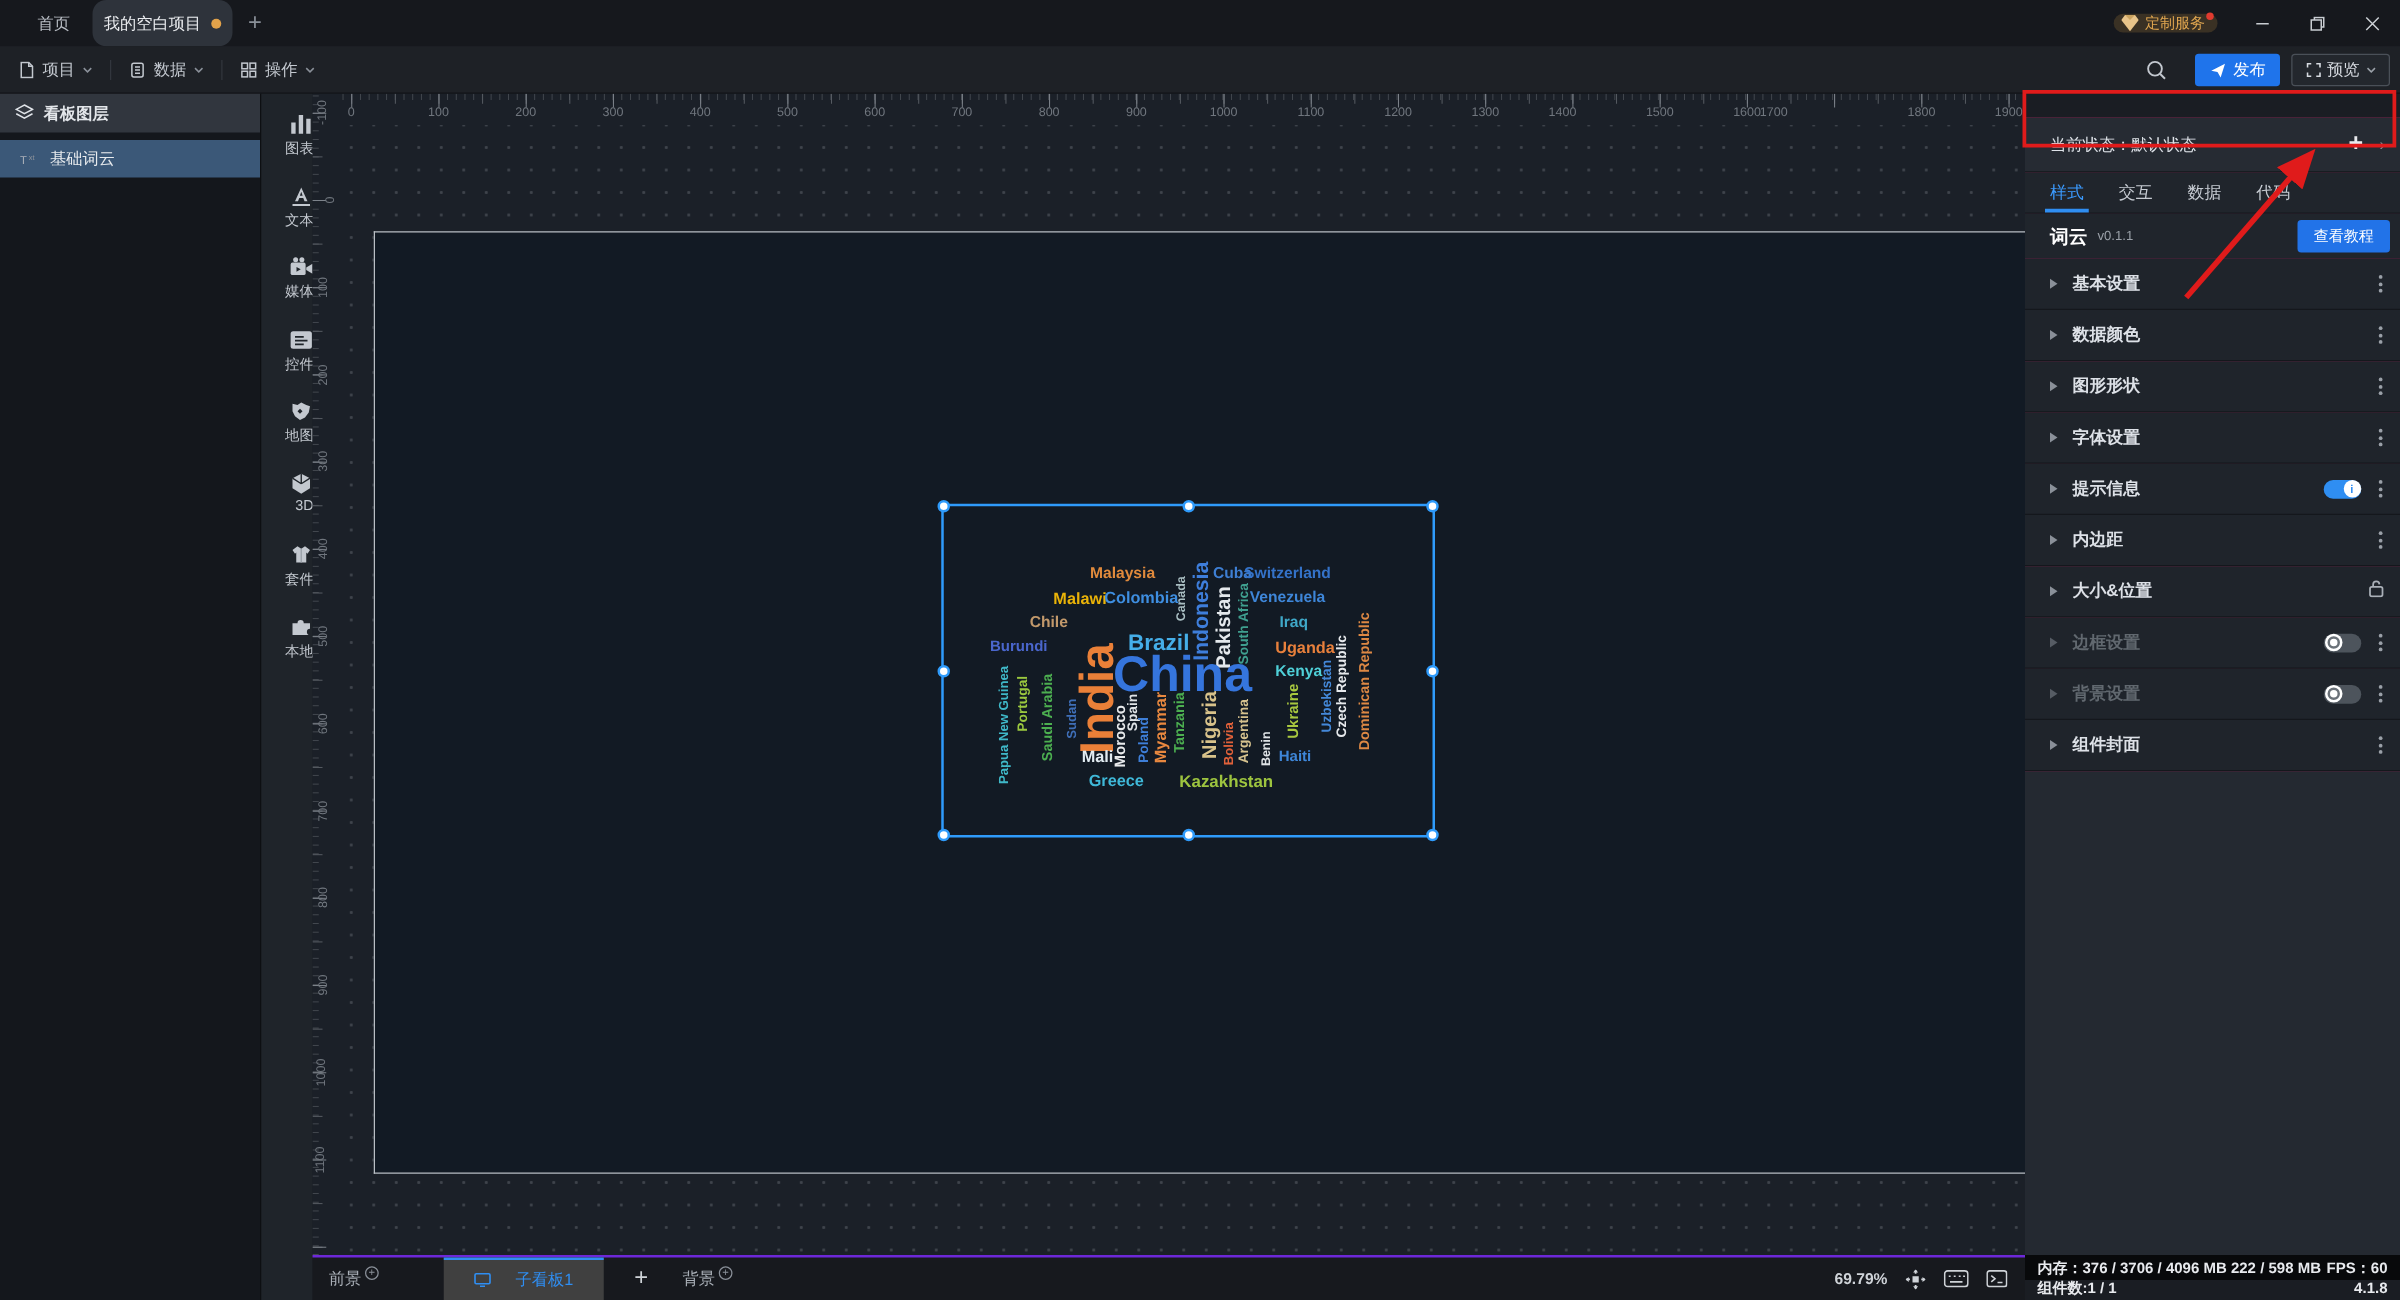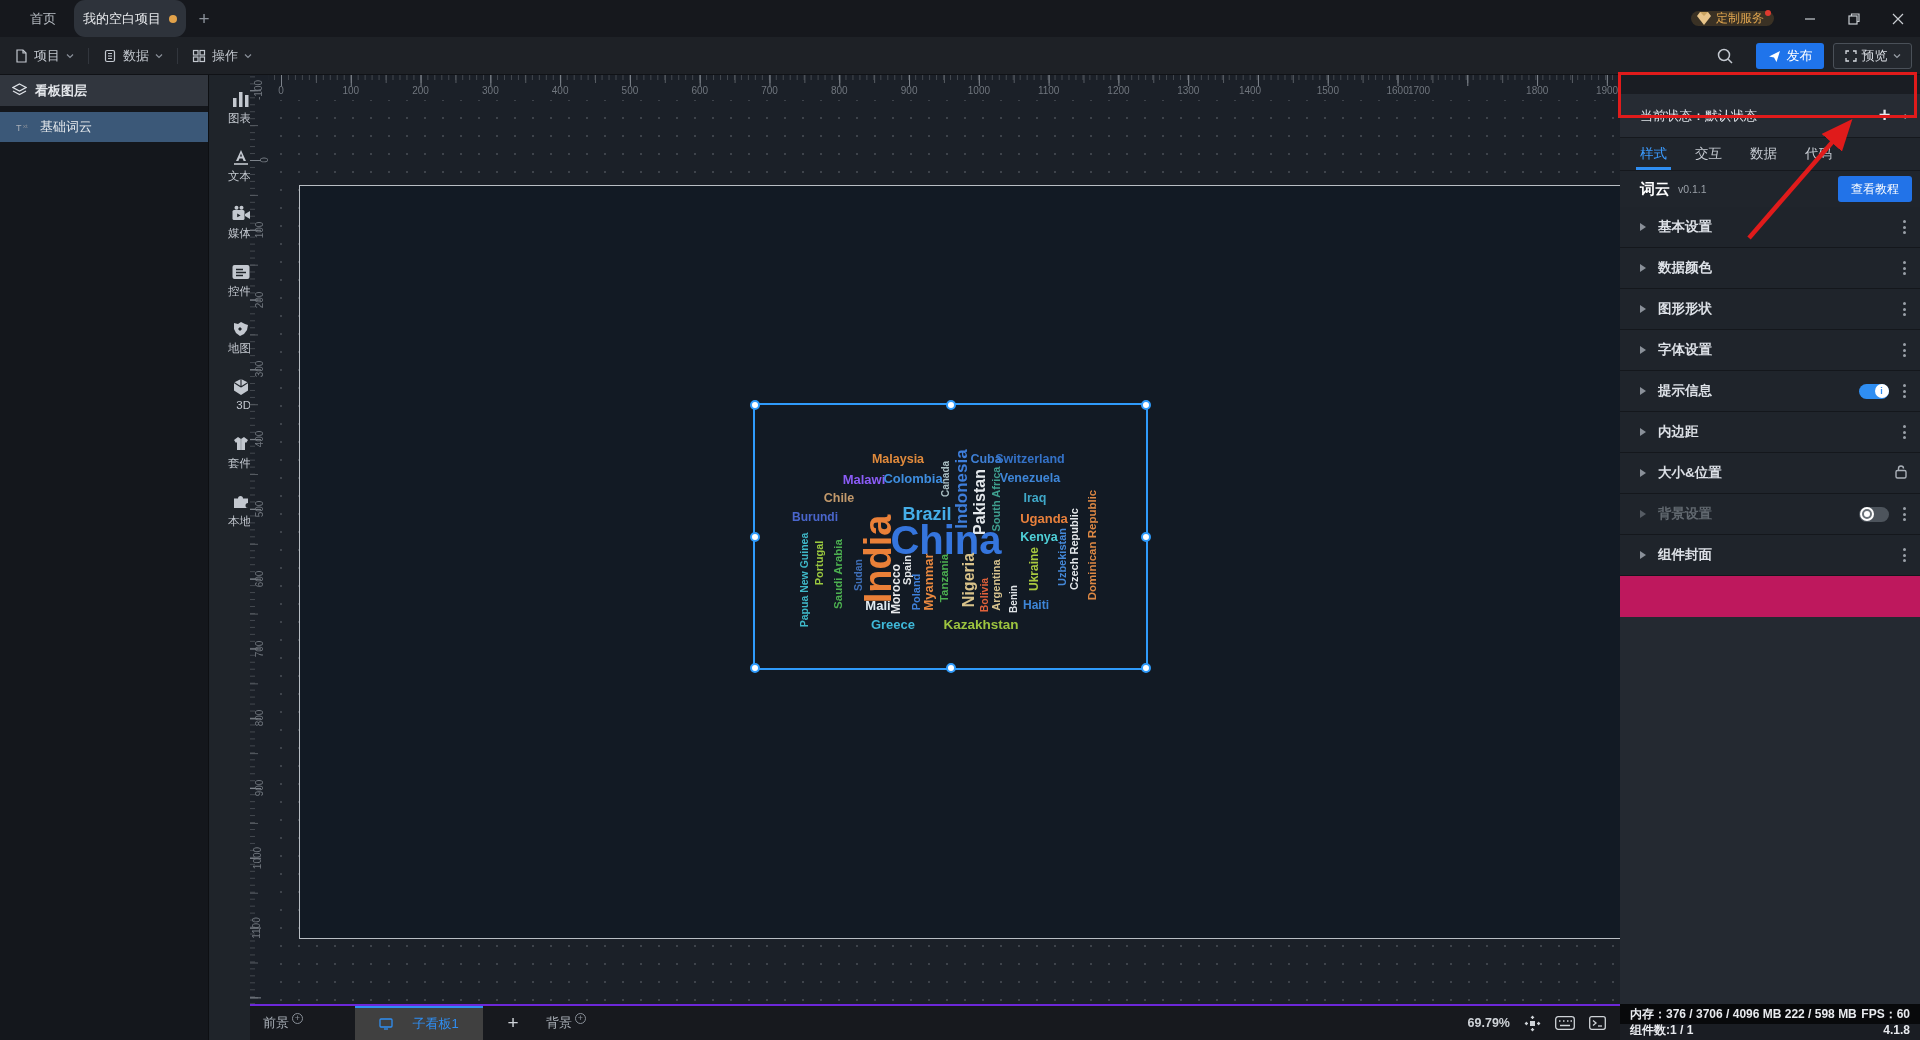--- a/index.html
+++ b/index.html
@@ -381,21 +381,21 @@
         <span style="top: 643.32px;">800</span>
         <span style="top: 713.11px;">900</span>
         <span style="top: 782.9px;">1000</span>
         <span style="top: 852.69px;">1100</span>
       </div>
     <div class="canvas-field">
       <div class="board"></div>
     </div>
     <div class="selection" id="selection">
         <span class="word" style="left: 143px; top: 54px; font-size: 12.5px; color: rgb(224, 138, 60); font-weight: 700;">Malaysia</span>
-        <span class="word" style="left: 109px; top: 74px; font-size: 13px; color: #8b5cf6; font-weight: 700;">Malawi</span>
+        <span class="word" style="left: 109px; top: 74px; font-size: 13px; color: #eab308; font-weight: 700;">Malawi</span>
         <span class="word" style="left: 158px; top: 73px; font-size: 13px; color: rgb(62, 142, 224); font-weight: 600;">Colombia</span>
         <span class="word v" style="left: 191px; top: 74px; font-size: 10px; color: rgb(169, 190, 194); font-weight: 600;">Canada</span>
         <span class="word v" style="left: 206px; top: 84px; font-size: 17px; color: rgb(62, 126, 219); font-weight: 600;">Indonesia</span>
         <span class="word" style="left: 231px; top: 54px; font-size: 12.5px; color: rgb(62, 127, 212); font-weight: 600;">Cuba</span>
         <span class="word" style="left: 275px; top: 54px; font-size: 12.5px; color: rgb(52, 114, 200); font-weight: 600;">Switzerland</span>
         <span class="word v" style="left: 225px; top: 97px; font-size: 16px; color: rgb(228, 232, 236); font-weight: 700;">Pakistan</span>
         <span class="word v" style="left: 241px; top: 94px; font-size: 11px; color: rgb(63, 159, 143); font-weight: 600;">South Africa</span>
         <span class="word" style="left: 275px; top: 73px; font-size: 12.5px; color: rgb(62, 134, 216); font-weight: 600;">Venezuela</span>
         <span class="word" style="left: 84px; top: 93px; font-size: 12.5px; color: rgb(194, 153, 107); font-weight: 700;">Chile</span>
         <span class="word" style="left: 172px; top: 109px; font-size: 18px; color: rgb(69, 174, 232); font-weight: 600;">Brazil</span>
@@ -531,20 +531,34 @@
           <span class="lbl">大小&amp;位置</span>
           <span class="ctrls">
             <span><svg width="14" height="15" viewBox="0 0 14 15">
                 <rect x="2" y="6.5" width="10" height="7.5" rx="1.5" fill="none" stroke="#aab0b8" stroke-width="1.4"></rect>
                 <path d="M4.5 6.5V4.5a2.5 2.5 0 0 1 5 0" fill="none" stroke="#aab0b8" stroke-width="1.4"></path>
               </svg></span>
           </span>
         </div>
         <div class="rp-row disabled">
           <span class="tri"></span>
+          <span class="lbl">边框设置</span>
+          <span class="ctrls">
+            <span class="toggle off">
+              <span class="knob"></span>
+            </span>
+            <span class="kebab">
+              <i></i>
+              <i></i>
+              <i></i>
+            </span>
+          </span>
+        </div>
+        <div class="rp-row disabled">
+          <span class="tri"></span>
           <span class="lbl">背景设置</span>
           <span class="ctrls">
             <span class="toggle off">
               <span class="knob"></span>
             </span>
             <span class="kebab">
               <i></i>
               <i></i>
               <i></i>
             </span>

